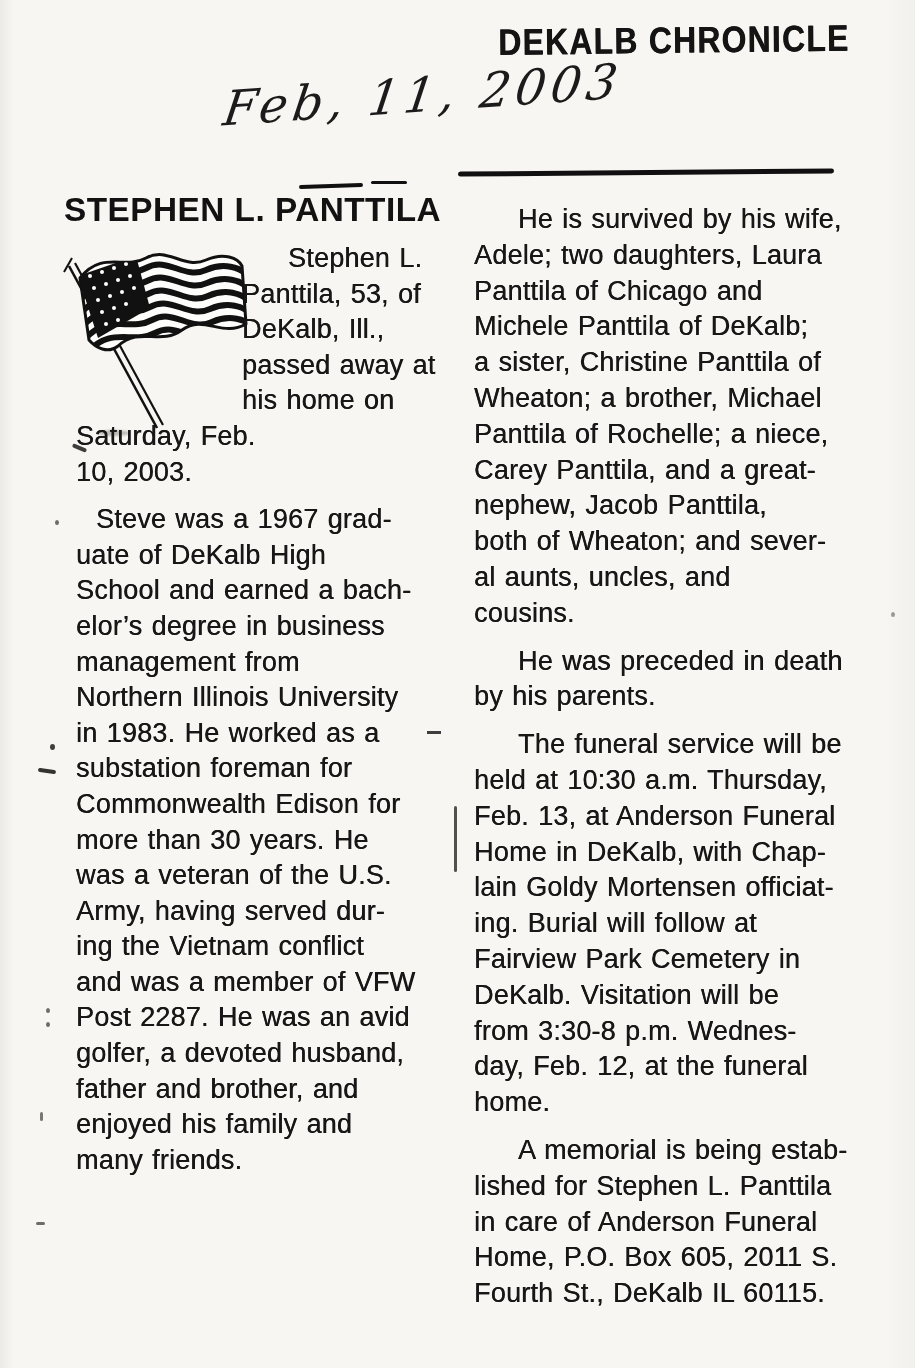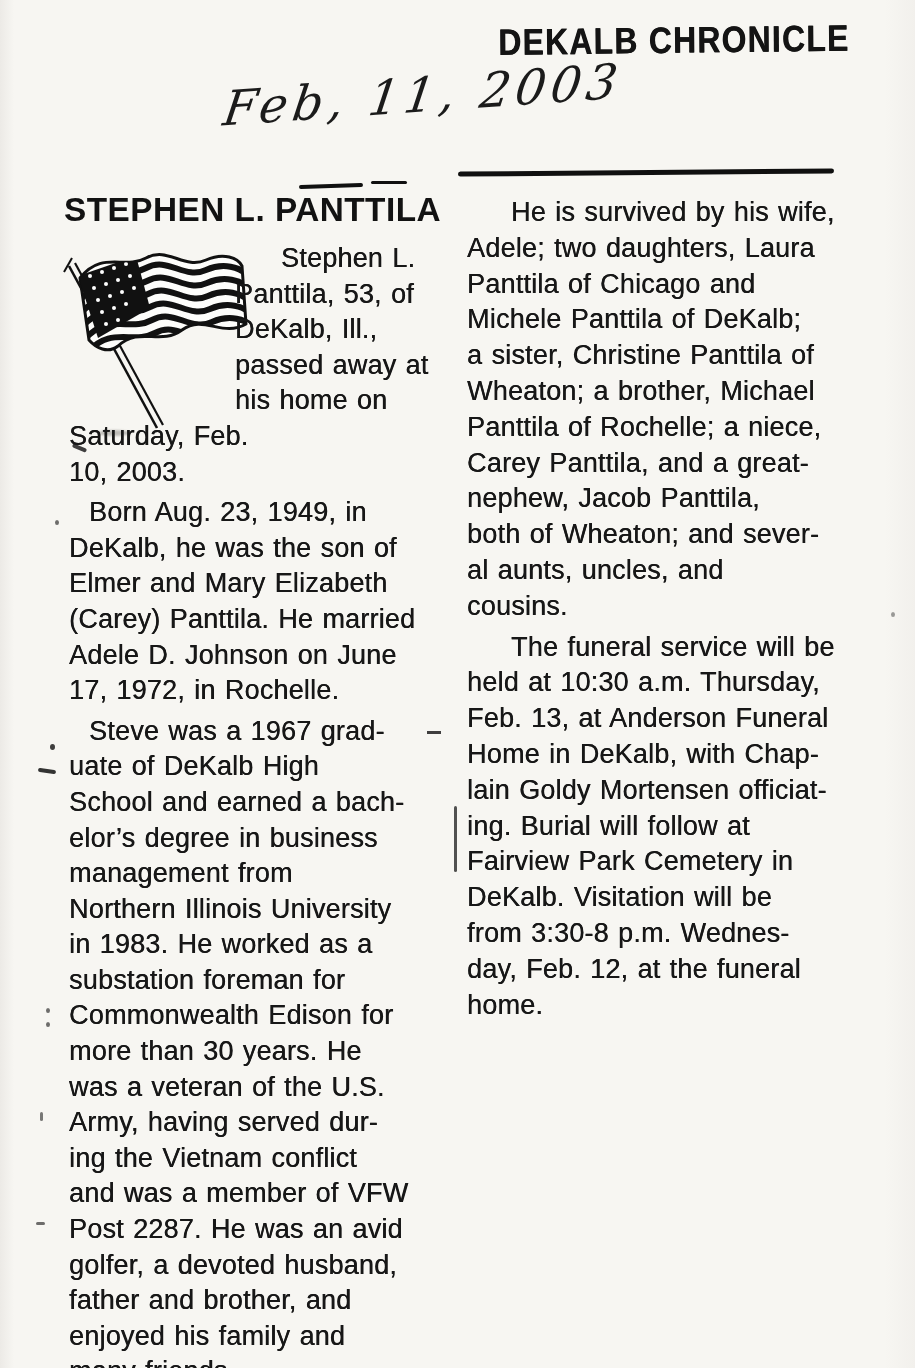--- a/index.html
+++ b/index.html
@@ -78,21 +78,21 @@
     font-size: 34px;
     font-weight: 700;
     letter-spacing: 0.5px;
     transform: scaleX(0.98);
     transform-origin: left;
     white-space: nowrap;
     color: #121212;
   }
 
   .col p {
-    margin: 5px;
+    margin: 12px;
     font-size: 27px;
     line-height: 35.6px;
     white-space: pre-line;
     letter-spacing: 0.2px;
     word-spacing: 1.5px;
     color: #171717;
     text-shadow: 0.35px 0 0 currentColor;
   }
   .col-right p { line-height: 35.8px; }
 
@@ -185,26 +185,20 @@
   </svg>
 
   <div class="col col-left">
     <h1 class="headline">STEPHEN L. PANTTILA</h1>
     <p class="p-first"><span class="flag-spacer"></span><span>Stephen L.
 Panttila, 53, of
 DeKalb, Ill.,
 passed away at
 his home on Saturday, Feb.
 10, 2003.</span></p>
-    <p class="indent-l">Born Aug. 23, 1949, in
-DeKalb, he was the son of
-Elmer and Mary Elizabeth
-(Carey) Panttila. He married
-Adele D. Johnson on June
-17, 1972, in Rochelle.</p>
     <p class="indent-l">Steve was a 1967 grad-
 uate of DeKalb High
 School and earned a bach-
 elor’s degree in business
 management from
 Northern Illinois University
 in 1983. He worked as a
 substation foreman for
 Commonwealth Edison for
 more than 30 years. He
@@ -225,26 +219,33 @@
 Panttila of Chicago and
 Michele Panttila of DeKalb;
 a sister, Christine Panttila of
 Wheaton; a brother, Michael
 Panttila of Rochelle; a niece,
 Carey Panttila, and a great-
 nephew, Jacob Panttila,
 both of Wheaton; and sever-
 al aunts, uncles, and
 cousins.</p>
+    <p class="indent-r">He was preceded in death
+by his parents.</p>
     <p class="indent-r">The funeral service will be
 held at 10:30 a.m. Thursday,
 Feb. 13, at Anderson Funeral
 Home in DeKalb, with Chap-
 lain Goldy Mortensen officiat-
 ing. Burial will follow at
 Fairview Park Cemetery in
 DeKalb. Visitation will be
 from 3:30-8 p.m. Wednes-
 day, Feb. 12, at the funeral
 home.</p>
+    <p class="indent-r">A memorial is being estab-
+lished for Stephen L. Panttila
+in care of Anderson Funeral
+Home, P.O. Box 605, 2011 S.
+Fourth St., DeKalb IL 60115.</p>
   </div>
 
 </div>
 
 </body></html>

